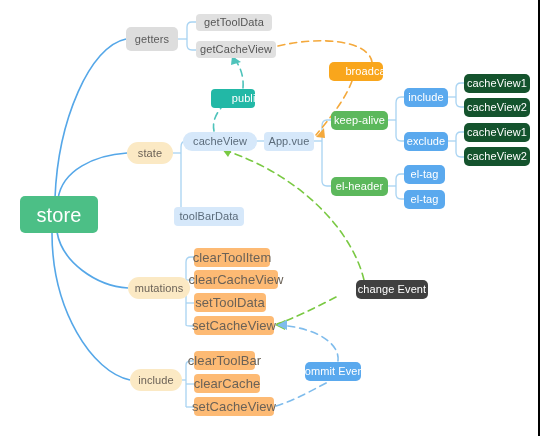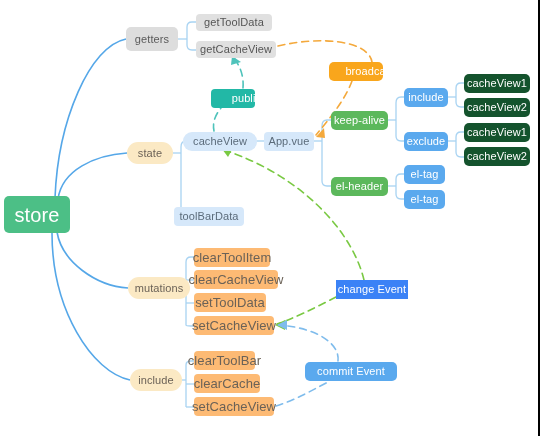--- a/index.html
+++ b/index.html
@@ -79,24 +79,25 @@
     border-radius: 5px;
     font-size: 11px;
   }
   .n-green {
     background: #5cb85c;
     color: #ffffff;
     border-radius: 5px;
     font-size: 11px;
   }
   .n-green-bright {
-    background: #3b82f6;
-    color: #ffffff;
-    border-radius: 0;
-    font-size: 11px;
+    background: #404040;
+    color: #ffffff;
+    border-radius: 5px;
+    font-size: 11px;
+    margin-left: 20px;
   }
   .n-red {
     background: #14532d;
     color: #ffffff;
     border-radius: 5px;
     font-size: 11px;
   }
   .n-orange {
     background: #f9a61c;
     color: #ffffff;
@@ -217,21 +218,21 @@
     <polygon points="275,325 285,320 285,330" fill="#7ac943"></polygon>
 
     <g fill="none" stroke="#7fbcec" stroke-width="1.6" stroke-dasharray="7 5" stroke-linecap="round">
       <path d="M 338 361 C 340 344, 318 328, 279 325"></path>
       <path d="M 276 406 C 296 400, 316 388, 330 381"></path>
     </g>
     <polygon points="277,325 287,320 287,330" fill="#7fbcec"></polygon>
 
   </svg>
 
-  <div class="node n-root" style="left:4px; top:196px; width:66px; height:37px;">store</div>
+  <div class="node n-root" style="left:20px; top:196px; width:78px; height:37px;">store</div>
 
   <div class="node n-branch-gray" style="left:126px; top:27px; width:52px; height:24px;">getters</div>
   <div class="node n-leaf-gray" style="left:196px; top:14px; width:76px; height:17px;">getToolData</div>
   <div class="node n-leaf-gray" style="left:196px; top:41px; width:80px; height:17px;">getCacheView</div>
 
   <div class="node n-branch" style="left:127px; top:142px; width:46px; height:22px;">state</div>
   <div class="node n-leaf-bluelight" style="left:183px; top:132px; width:74px; height:19px;border-radius:9px;">cacheView</div>
   <div class="node n-leaf-bluelight" style="left:174px; top:207px; width:70px; height:19px;">toolBarData</div>
 
   <div class="node n-leaf-bluelight" style="left:264px; top:132px; width:50px; height:19px;">App.vue</div>
@@ -257,17 +258,17 @@
   <div class="node n-leaf-cream" style="left:194px; top:270px; width:84px; height:19px;">clearCacheView</div>
   <div class="node n-leaf-cream" style="left:194px; top:293px; width:72px; height:19px;">setToolData</div>
   <div class="node n-leaf-cream" style="left:194px; top:316px; width:80px; height:19px;">setCacheView</div>
 
   <div class="node n-branch" style="left:130px; top:369px; width:52px; height:22px;">include</div>
   <div class="node n-leaf-cream" style="left:194px; top:351px; width:61px; height:19px;">clearToolBar</div>
   <div class="node n-leaf-cream" style="left:194px; top:374px; width:66px; height:19px;text-align:right;">clearCache</div>
   <div class="node n-leaf-cream" style="left:194px; top:397px; width:80px; height:19px;">setCacheView</div>
 
   <div class="node n-green-bright" style="left:336px; top:280px; width:72px; height:19px;">change Event</div>
-  <div class="node n-blue" style="left:305px; top:362px; width:92px; height:19px;">commit Event</div>
+  <div class="node n-blue" style="left:305px; top:362px; width:56px; height:19px;">commit Event</div>
 
   <div class="right-rule"></div>
 
 </div>
 
 </body></html>

